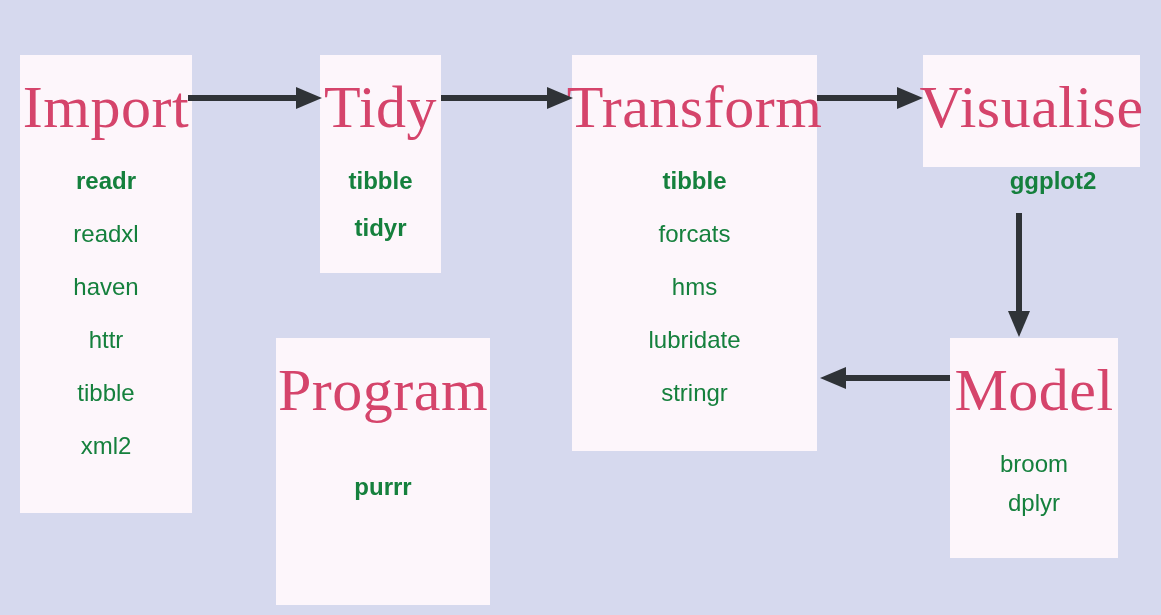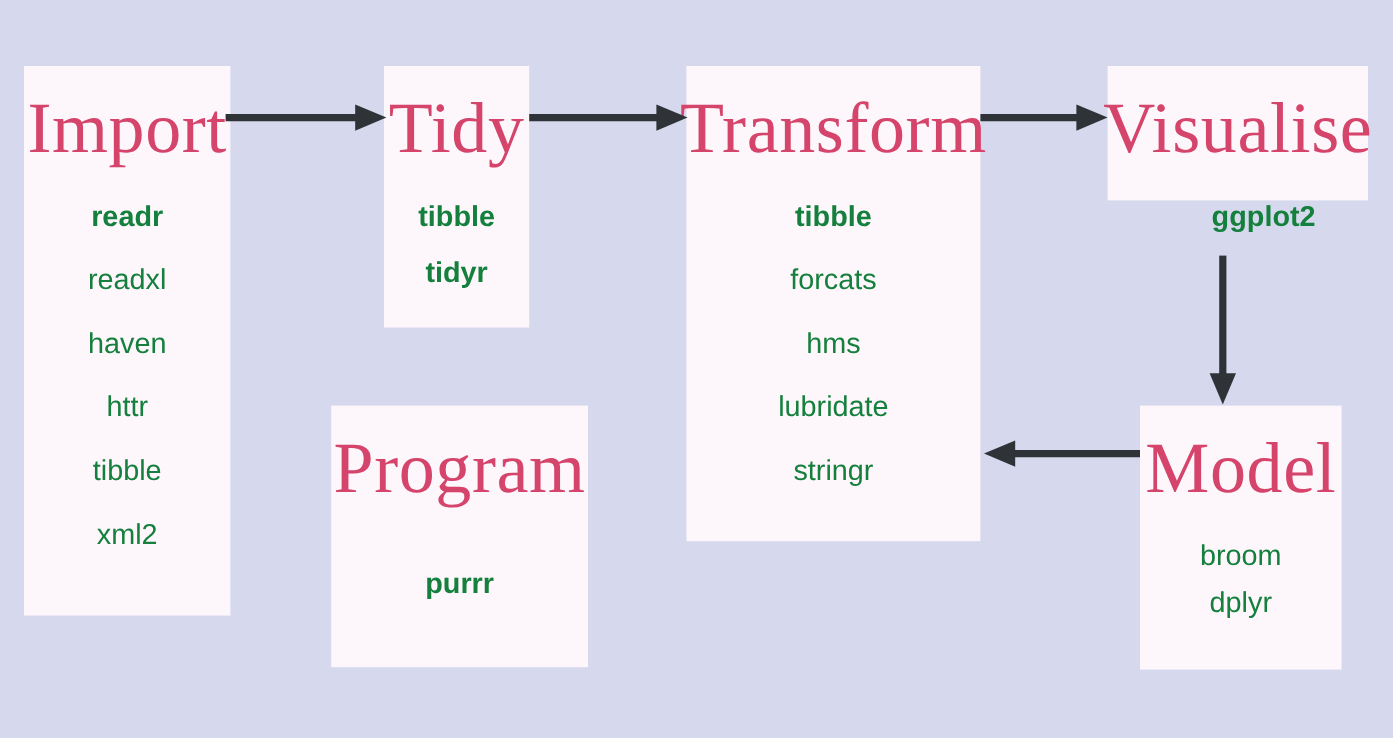--- a/index.html
+++ b/index.html
@@ -50,21 +50,21 @@
   }
   .pkg.bold {
     font-weight: bold;
   }
 
   
   #box-import   { left: 20px;  top: 55px;  width: 172px; height: 458px; }
   #box-tidy     { left: 320px; top: 55px;  width: 121px; height: 218px; }
   #box-transform{ left: 572px; top: 55px;  width: 245px; height: 396px; }
   #box-visualise{ left: 923px; top: 55px;  width: 217px; height: 112px; }
-  #box-program  { left: 276px; top: 338px; width: 214px; height: 218px; }
+  #box-program  { left: 276px; top: 338px; width: 214px; height: 267px; }
   #box-model    { left: 950px; top: 338px; width: 168px; height: 220px; }
 
   #box-import .box-title    { margin-top: 22px; }
   #box-tidy .box-title      { margin-top: 22px; }
   #box-transform .box-title { margin-top: 22px; font-family: Liberation Serif, serif; }
   #box-visualise .box-title { margin-top: 22px; }
   #box-program .box-title   { margin-top: 22px; }
   #box-model .box-title     { margin-top: 22px; }
 
   #box-import .pkg-list    { margin-top: 32px; gap: 29px; }

